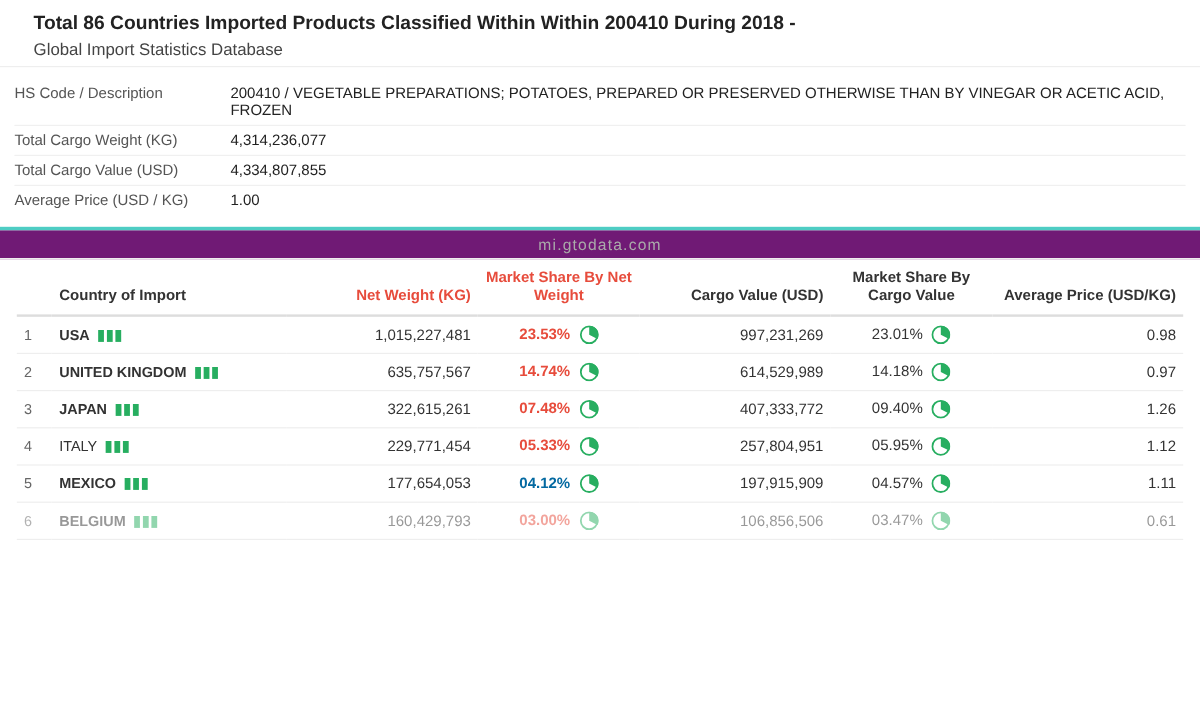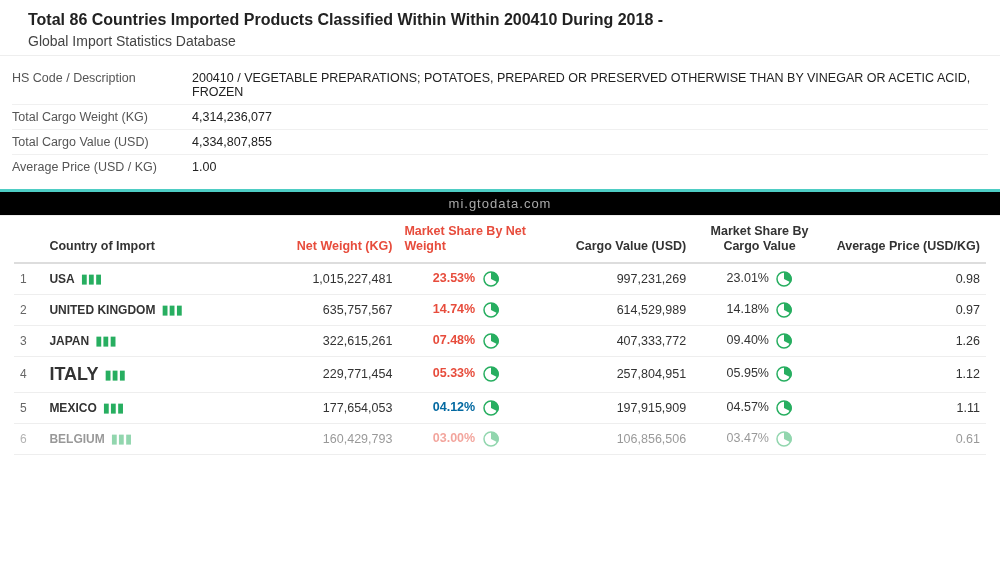--- a/index.html
+++ b/index.html
@@ -53,21 +53,21 @@
       font-size: 12.5px;
     }
 
     
     .watermark-bar {
       text-align: center;
       padding: 4px 0;
       color: #aaa;
       font-size: 13px;
       letter-spacing: 1px;
-      background: #000000;
+      background: #701a75;
       border-bottom: 1px solid #eee;
     }
 
     
     .data-table-wrapper {
       padding: 0 14px;
     }
     .data-table {
       width: 100%;
       border-collapse: collapse;
@@ -172,21 +172,21 @@
   <table class="data-table">
     <thead>
       <tr>
         <th style="width:24px;"></th>
         <th style="width:160px;">
           <span>Country of Import</span>
         </th>
         <th style="width:130px; text-align:right;" class="red-header">
           <span>Net Weight (KG)</span>
         </th>
-        <th style="width:110px; " class="red-header">
+        <th style="width:110px; text-align:center;" class="red-header">
           <span>Market Share By Net Weight</span>
         </th>
         <th style="width:130px; text-align:right;">
           <span>Cargo Value (USD)</span>
         </th>
         <th style="width:110px; text-align:center;">
           <span>Market Share By Cargo Value</span>
         </th>
         <th style="width:130px; text-align:right;">
           <span>Average Price (USD/KG)</span>
@@ -269,21 +269,21 @@
     <circle cx="8" cy="8" r="7" fill="none" stroke="#27ae60" stroke-width="1.5"></circle>
     <path d="M8,8 L8,1 A7,7 0 0,1 14.9,11.5 Z" fill="#27ae60"></path>
   </svg>
     </td>
     <td class="right">1.26</td>
   </tr>
         <tr>
     <td class="row-num">4</td>
     <td>
       <div class="country-cell">
-        <span style="font-weight:bold; font-size:18px;">ITALY</span>
+        <span style="font-weight:normal; font-size:12px;">ITALY</span>
         <span class="chart-icon">▮▮▮</span>
       </div>
     </td>
     <td class="right">229,771,454</td>
     <td class="center">
       <span style="color:#e74c3c; font-weight:bold;">05.33%</span>
       <svg class="pie-icon" viewBox="0 0 16 16">
     <circle cx="8" cy="8" r="7" fill="none" stroke="#27ae60" stroke-width="1.5"></circle>
     <path d="M8,8 L8,1 A7,7 0 0,1 14.9,11.5 Z" fill="#27ae60"></path>
   </svg>

